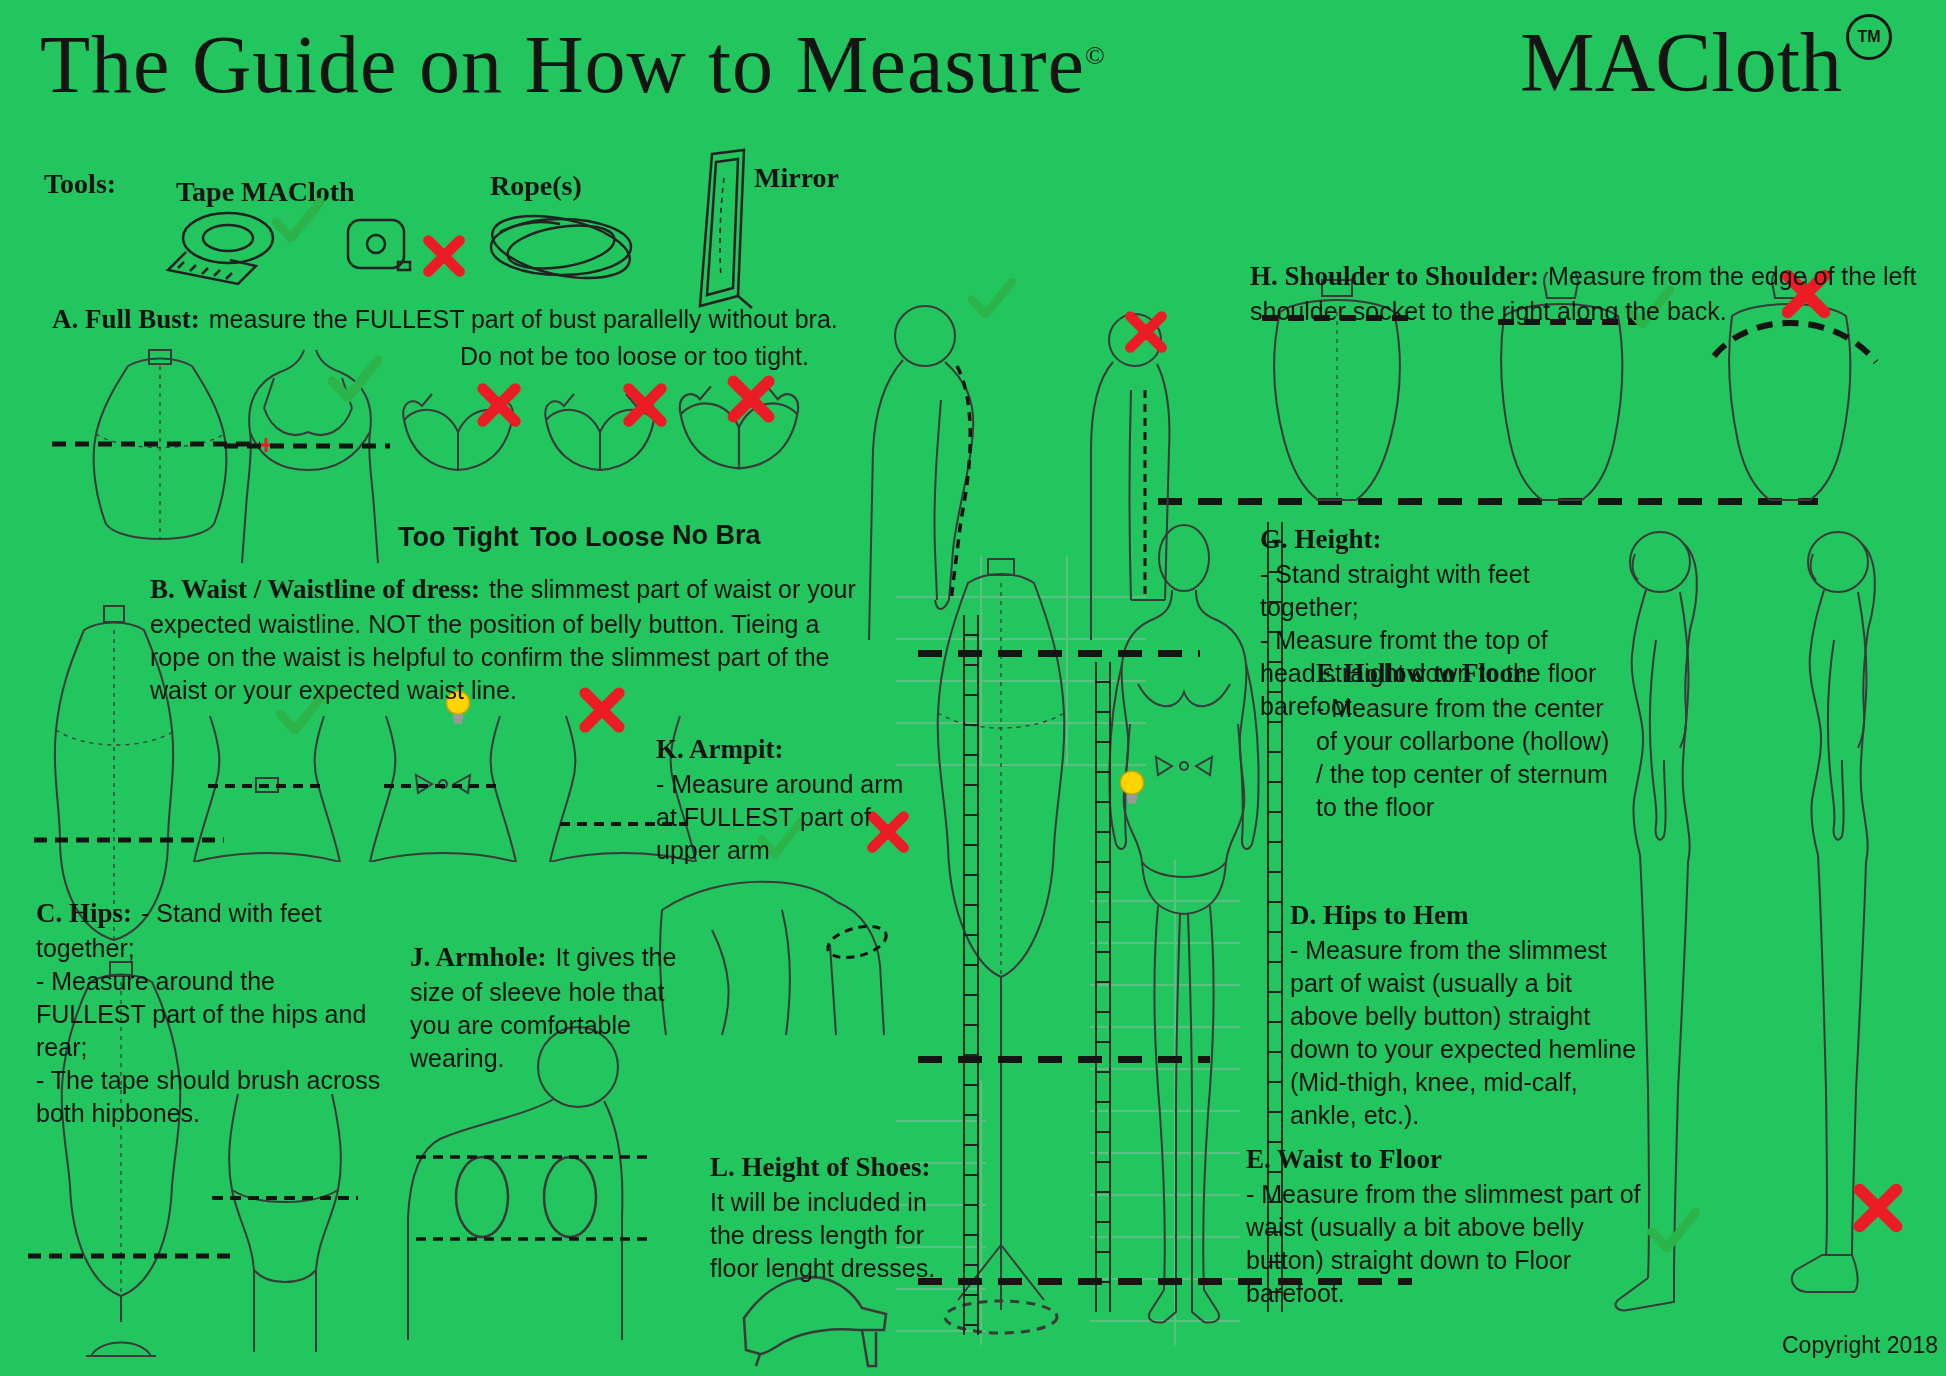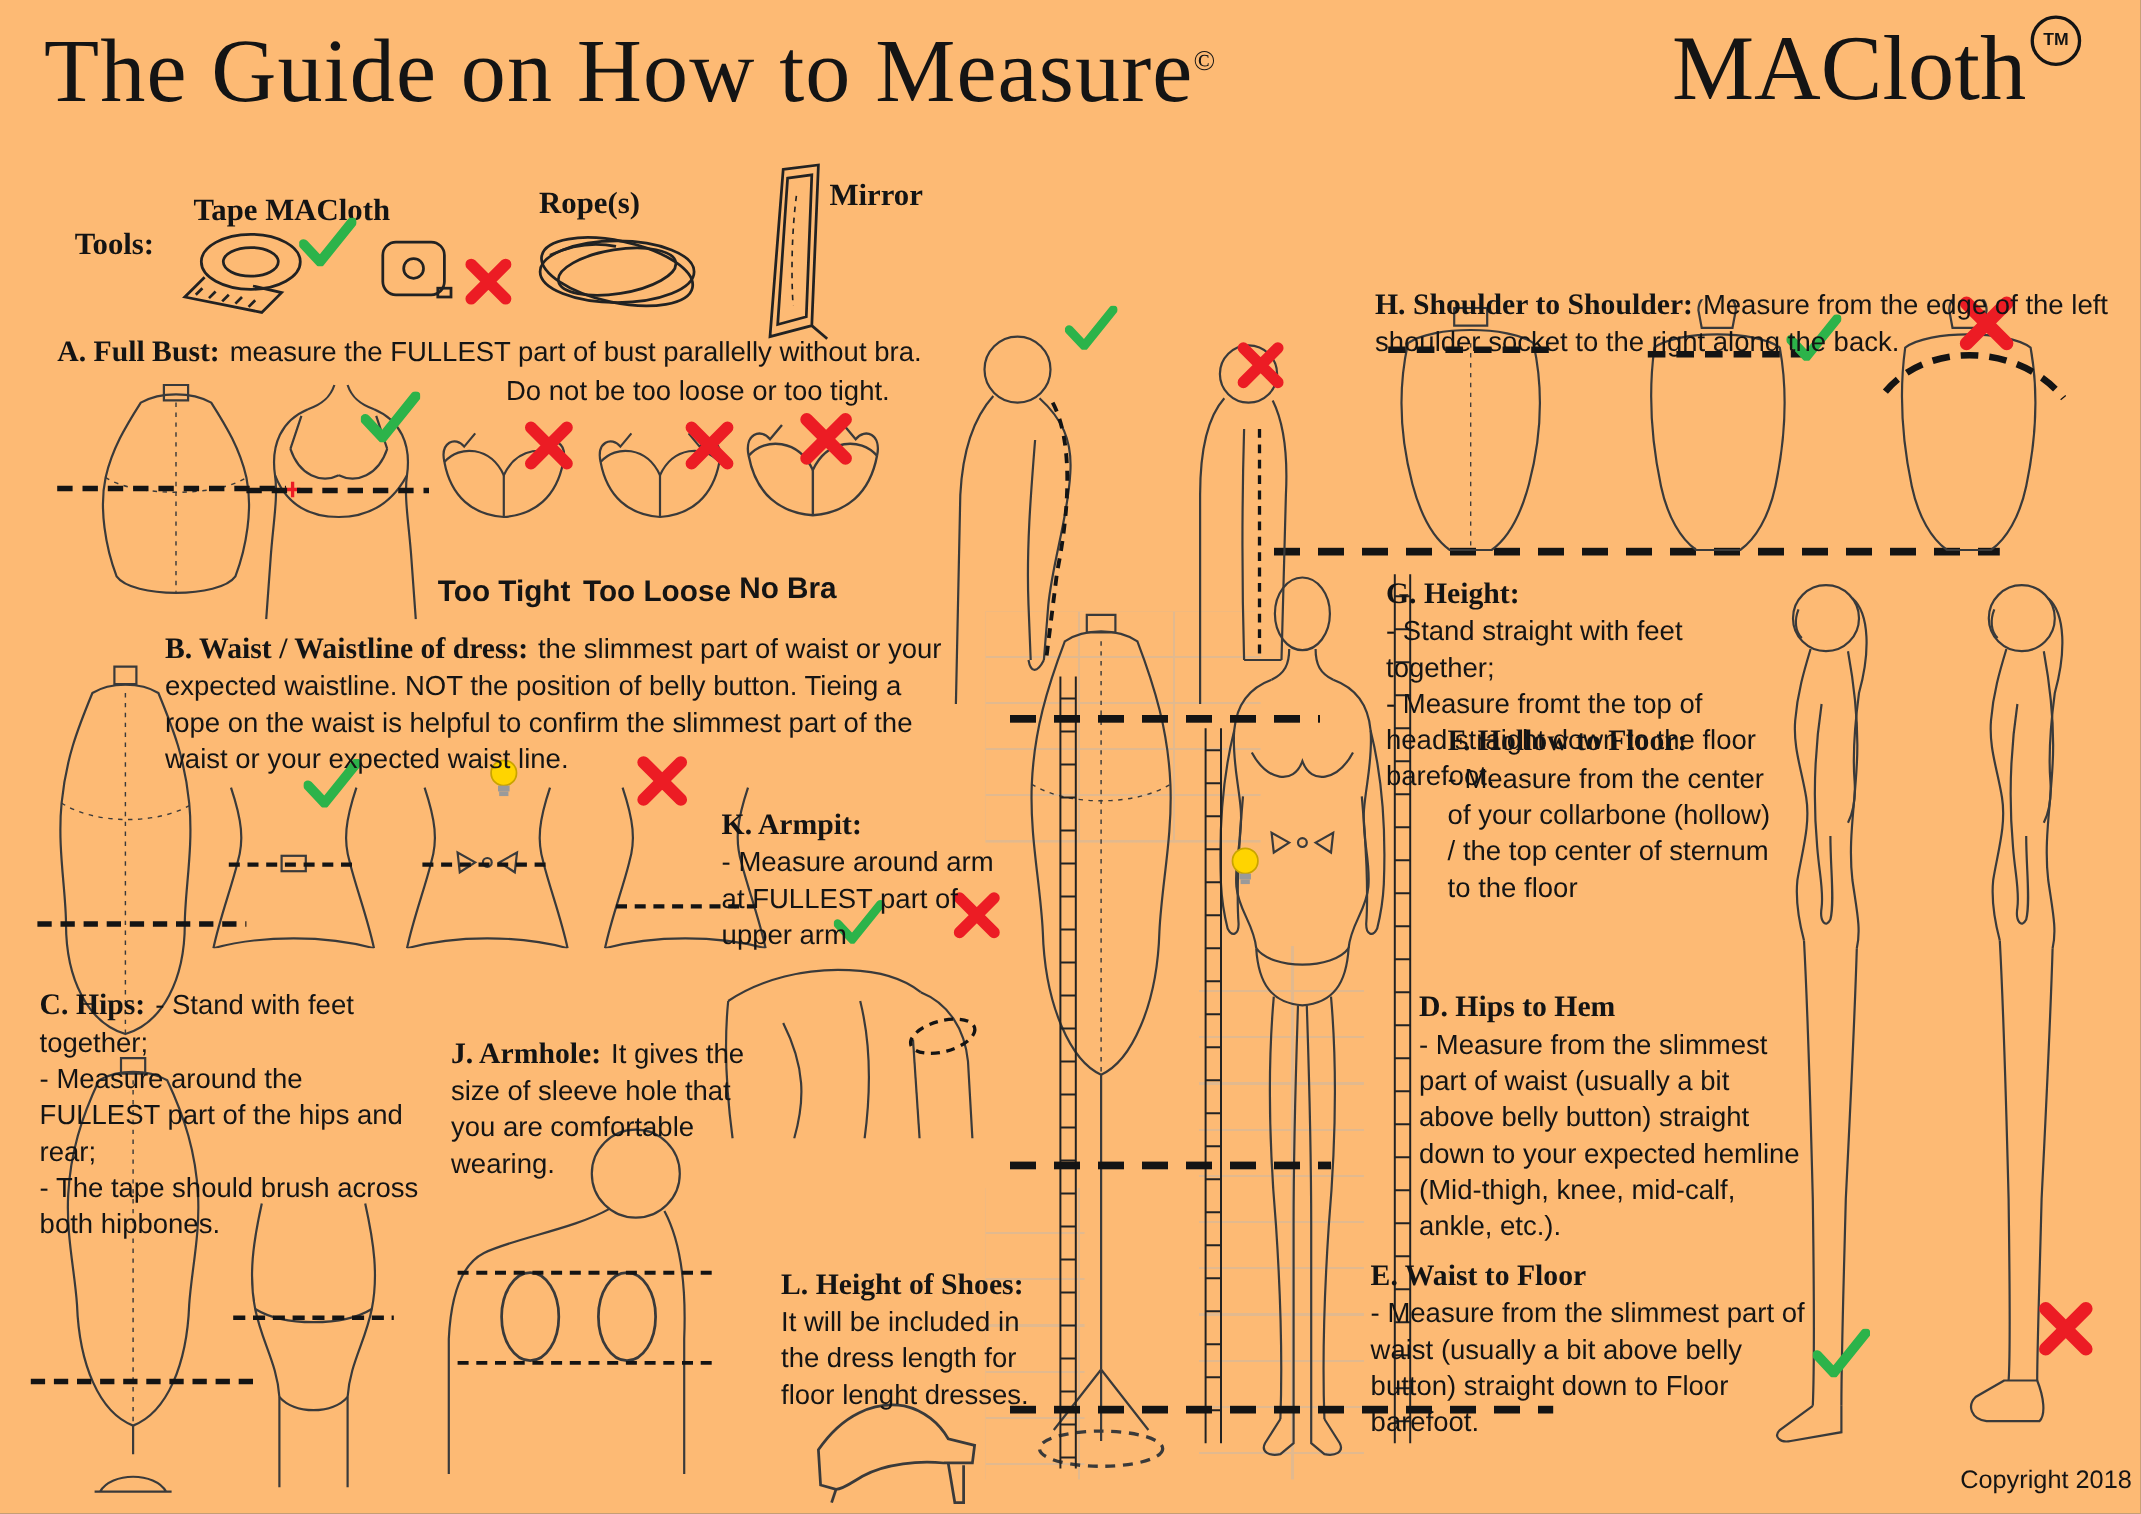--- a/index.html
+++ b/index.html
@@ -1,17 +1,17 @@
 <!DOCTYPE html>
 <html><head>
 <meta charset="utf-8">
 <style>
 *{box-sizing:border-box;margin:0;padding:0;}
 body{background:#777;}
-.canvas{position:relative;width:1946px;height:1376px;background:#fdba74;font-family:"Liberation Sans",sans-serif;color:#141414;overflow:hidden;}
+.canvas{position:relative;width:1946px;height:1376px;background:#22c55e;font-family:"Liberation Sans",sans-serif;color:#141414;overflow:hidden;}
 .abs{position:absolute;}
 .serif{font-family:"Liberation Serif",serif;}
 .page-title{font-size:82px;letter-spacing:1px;white-space:nowrap;}
 .sup-mark{font-size:26px;vertical-align:super;}
 .brand{font-size:84px;white-space:nowrap;}
 .tm-circle{display:inline-block;font-size:16px;font-family:"Liberation Sans",sans-serif;font-weight:bold;border:3px solid #141414;border-radius:50%;width:46px;height:46px;line-height:40px;text-align:center;vertical-align:top;margin:0 0 0 4px;}
 .tool-label{font-family:"Liberation Serif",serif;font-weight:bold;font-size:28px;}
 .sec{font-size:25px;line-height:1.32;}
 .sec-title{font-family:"Liberation Serif",serif;font-weight:bold;font-size:27px;margin-right:9px;}
 .block-title{display:block;margin-right:0;}
@@ -102,21 +102,21 @@
   <div class="abs dash-h" style="left:918px;top:1056px;width:292px;"></div>
   <div class="abs dash-h" style="left:918px;top:1278px;width:494px;"></div>
 
   <div class="abs serif page-title" style="left:40px;top:18px;">
     <span>The Guide on How to Measure</span><sup class="sup-mark">©</sup>
   </div>
   <div class="abs serif brand" style="right:54px;top:14px;">
     <span>MACloth</span><span class="tm-circle">TM</span>
   </div>
 
-  <div class="abs tool-label" style="left:68px;top:168px;margin-top:39px;">Tools:</div>
+  <div class="abs tool-label" style="left:44px;top:168px;">Tools:</div>
   <div class="abs tool-label" style="left:176px;top:176px;">Tape MACloth</div>
   <svg class="abs" style="left:158px;top:204px;" width="155" height="85" viewBox="0 0 155 85">
     <g fill="none" stroke="#222" stroke-width="2.5">
       <ellipse cx="70" cy="34" rx="45" ry="25"></ellipse>
       <ellipse cx="70" cy="34" rx="25" ry="13"></ellipse>
       <path d="M28,48 L10,66 L80,80 L98,62 L72,56"></path>
       <path d="M20,64 l6,-6 M32,67 l6,-6 M44,70 l6,-6 M56,72 l6,-6 M68,75 l6,-6"></path>
     </g>
   </svg>
   <svg class="abs" style="left:272px;top:198px;" width="52" height="44" viewBox="0 0 52 44">

